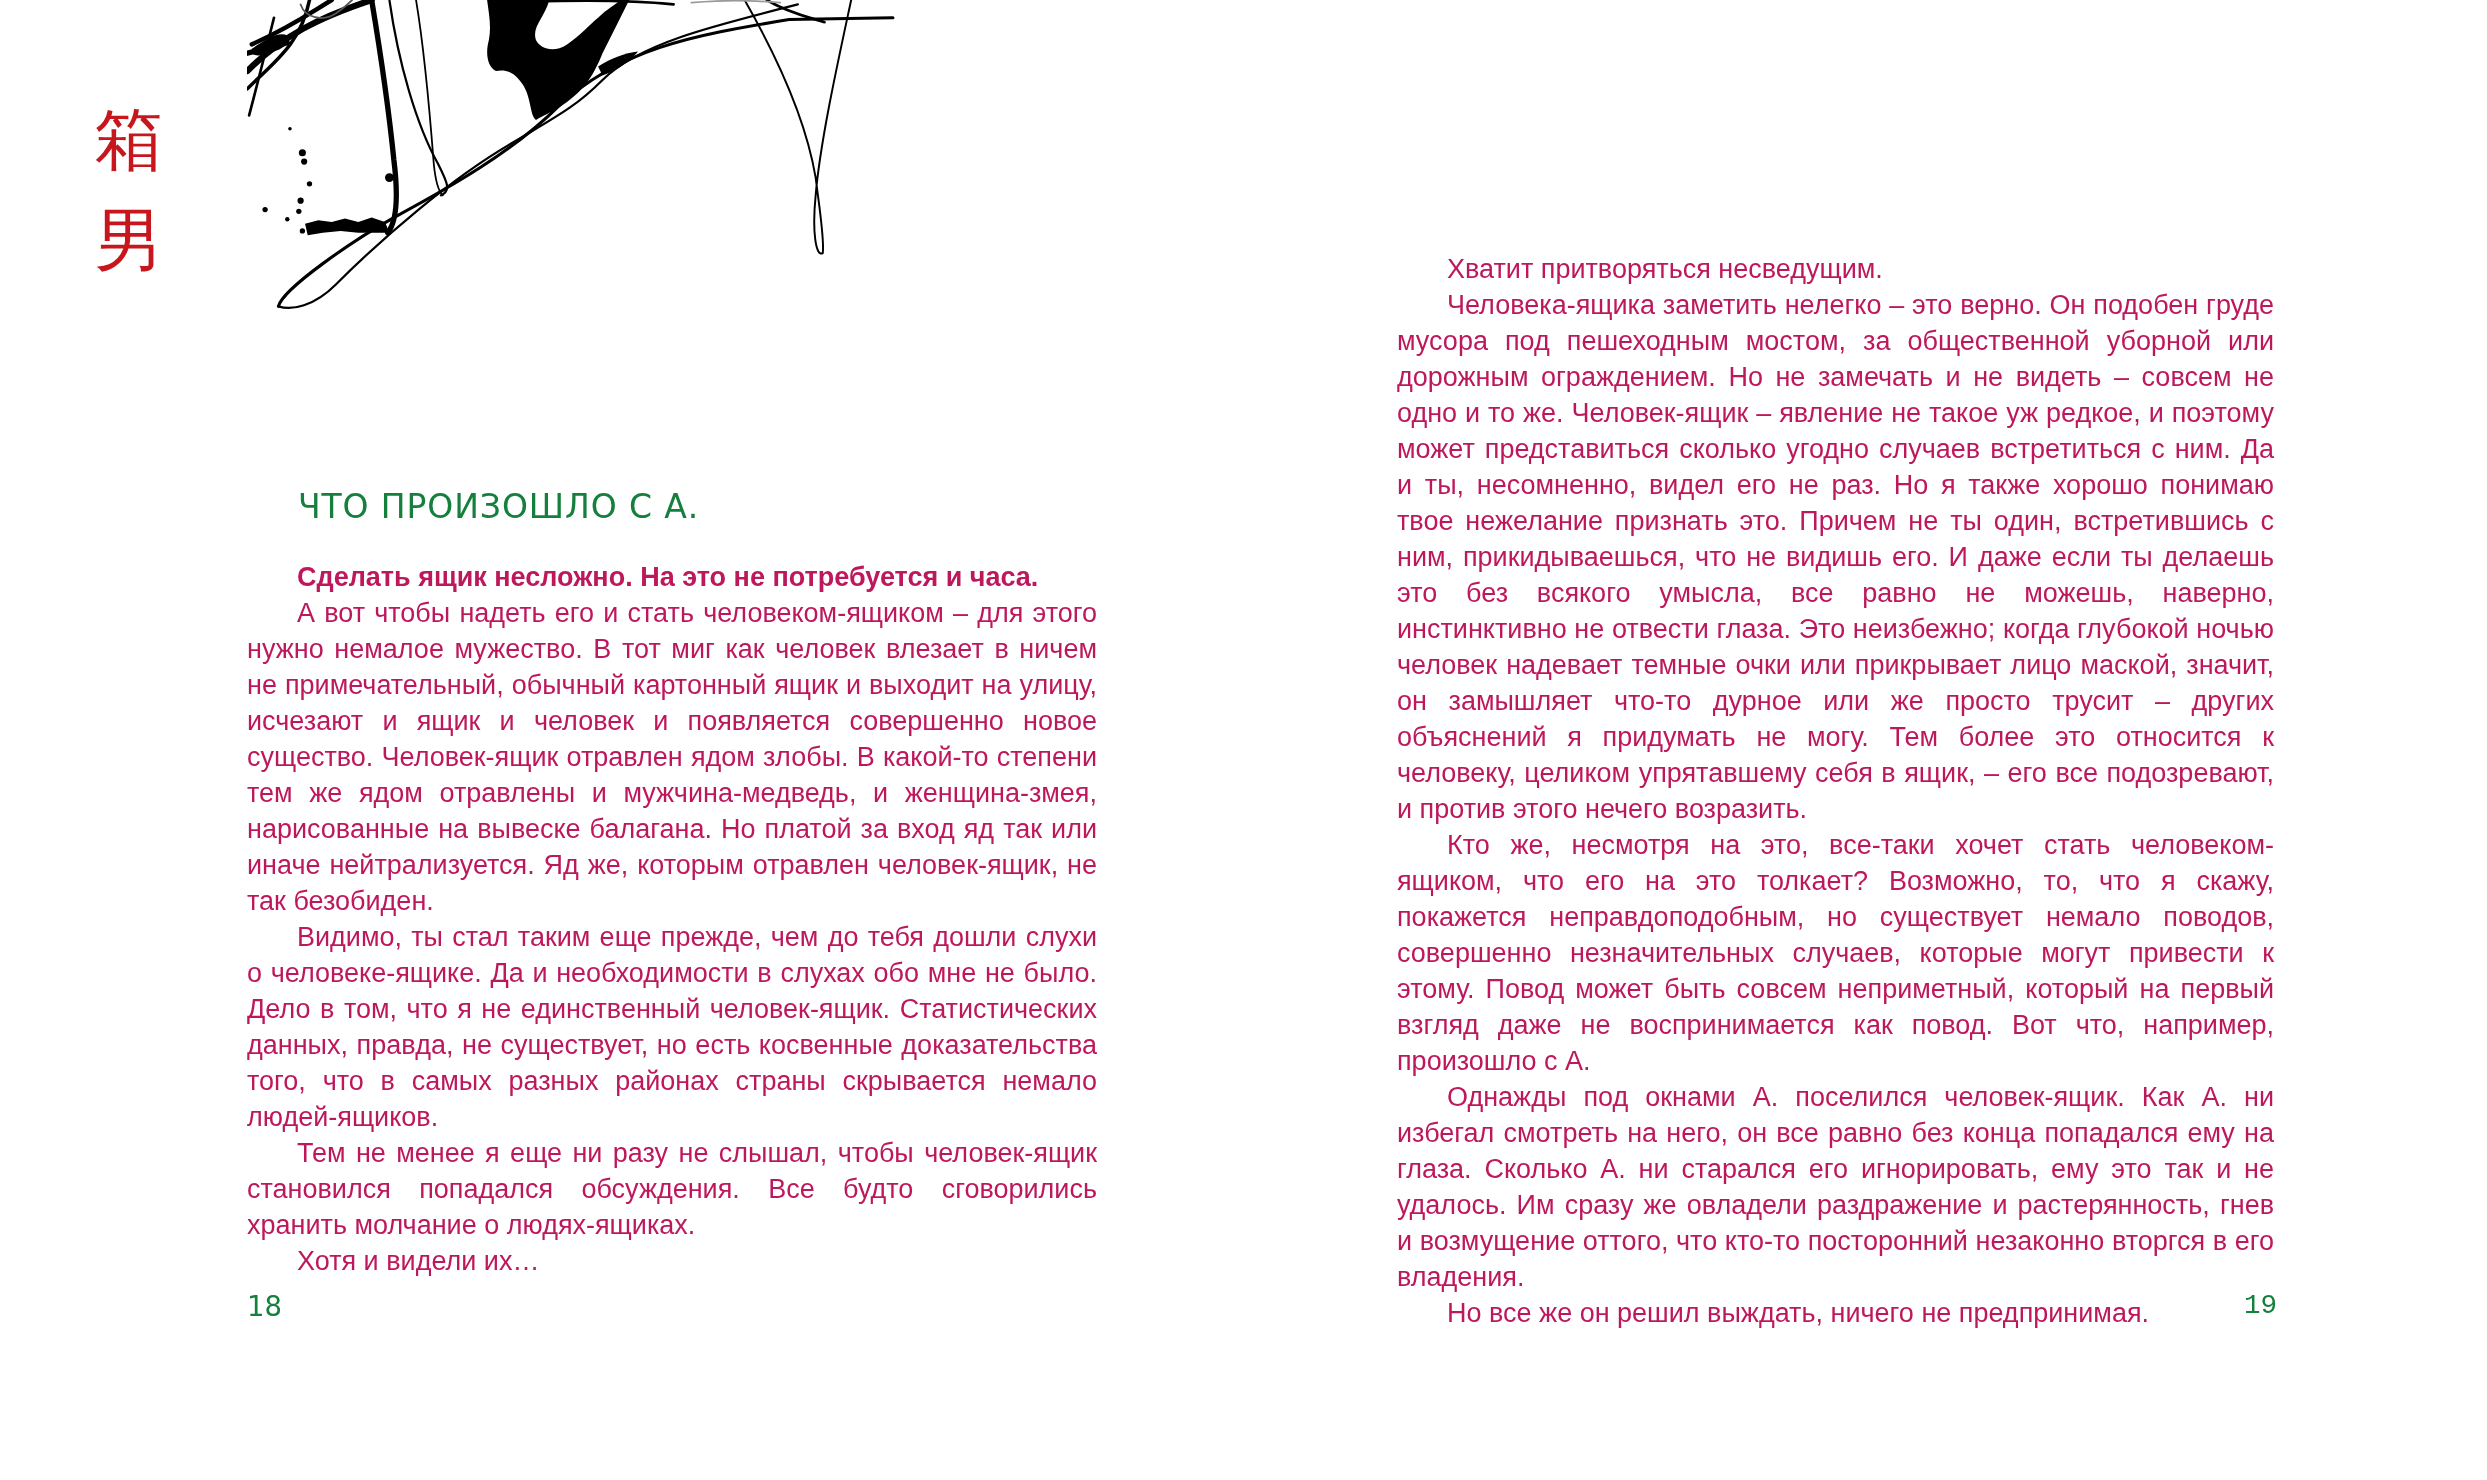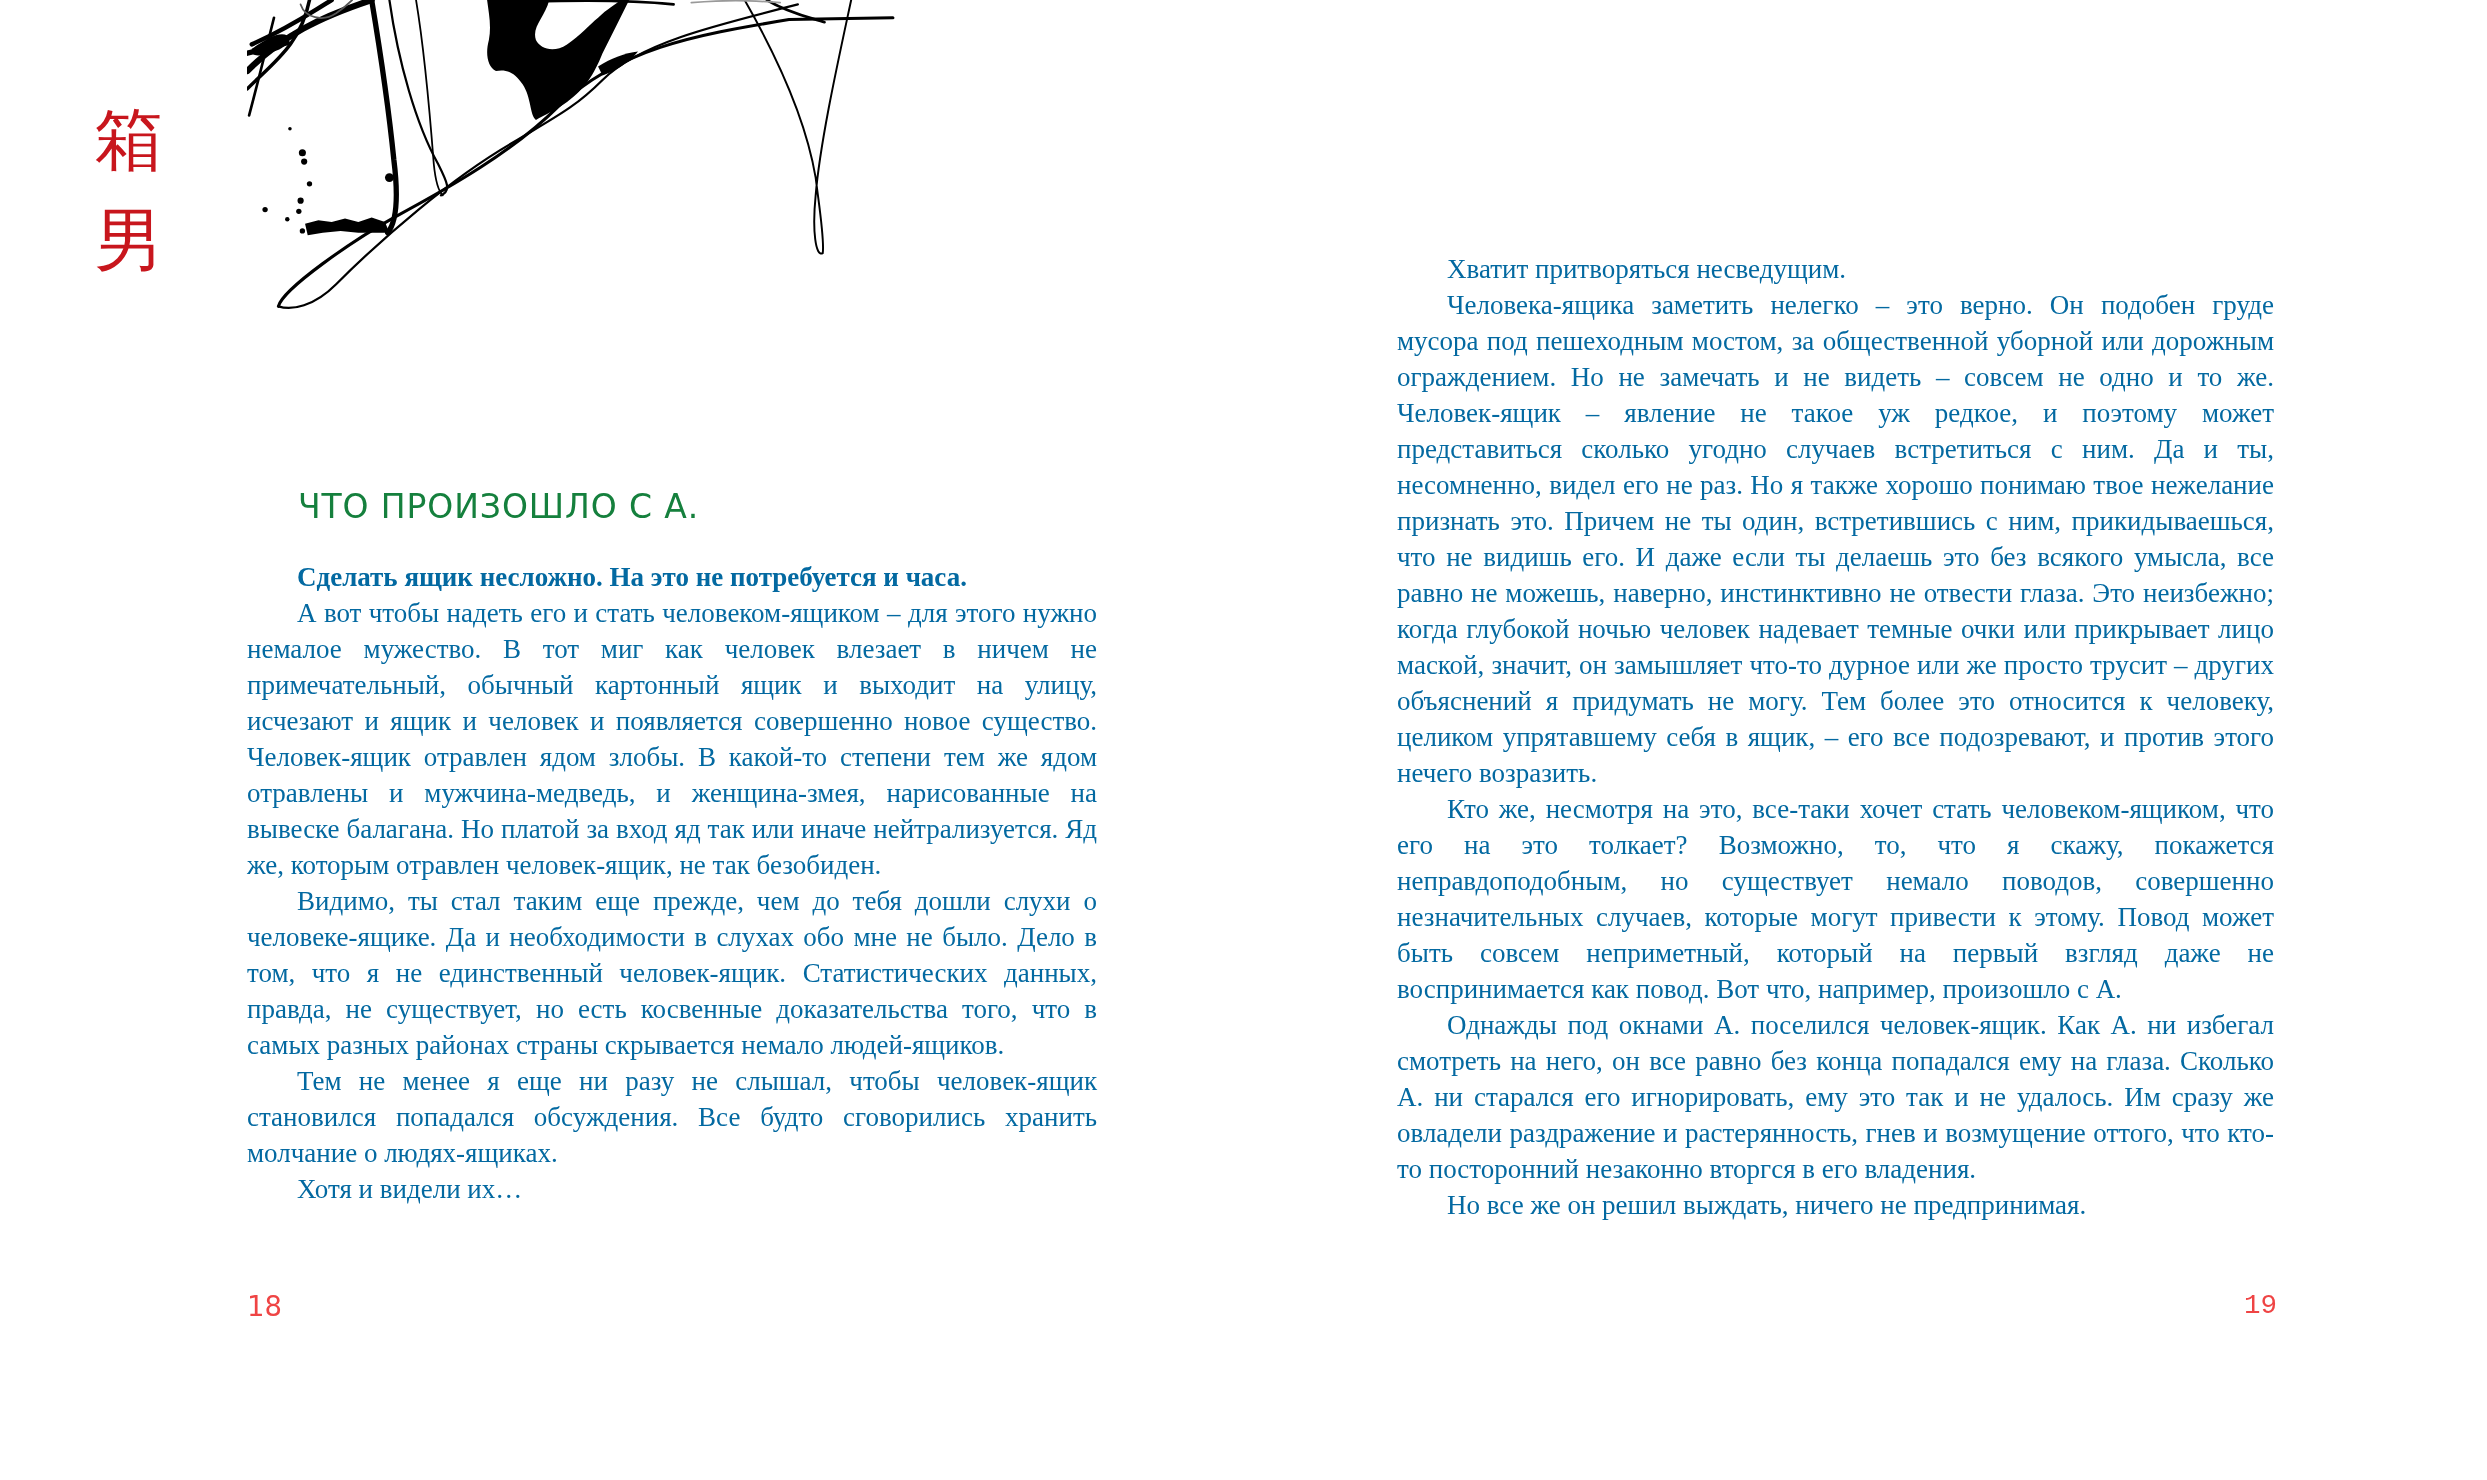--- a/index.html
+++ b/index.html
@@ -2,29 +2,29 @@
 <html style="font-size:14px"><head>
 <meta charset="utf-8">
 <style>
   html, body { margin:0; padding:0; background:#ffffff; }
   body { width:2487px; height:1481px; position:relative; overflow:hidden; }
   .kanji { position:absolute; left:89px; width:80px; text-align:center;
     font-family:"DejaVu Serif", serif; font-size:69px; line-height:1; color:#c8161d; }
   .illu { position:absolute; left:247px; top:0; width:997px; height:333px; }
   .heading { position:absolute; left:298px; top:487px;
     font-family:"DejaVu Sans", sans-serif; font-size:33px; letter-spacing:0.9px; color:#15803d; margin:0; font-weight:400; }
-  .col { position:absolute; font-family:Liberation Serif, serif; font-size:27px;
-    line-height:36px; color:#0369a1; }
+  .col { position:absolute; font-family:Liberation Sans, sans-serif; font-size:27px;
+    line-height:36px; color:#be185d; }
   .col p { margin:0; text-align:justify; text-align-last:left; }
   .col p.ind { text-indent:50px; }
   .col p.lead { font-weight:bold; text-indent:50px; }
   .left { left:247px; top:559px; width:850px; }
   .right { left:1397px; top:251px; width:877px; }
   .pageno { position:absolute; top:1290px; font-family:"DejaVu Sans", sans-serif;
-    font-size:27.5px; color:#ef4444;text-align:center; }
+    font-size:27.5px; color:#15803d;text-align:center; }
 </style>
 </head>
 <body>
 
 <div>
 
   <div class="kanji" style="top:105px;">箱</div>
   <div class="kanji" style="top:206px;">男</div>
 
   <svg class="illu" viewBox="0 0 1122 375" xmlns="http://www.w3.org/2000/svg">

